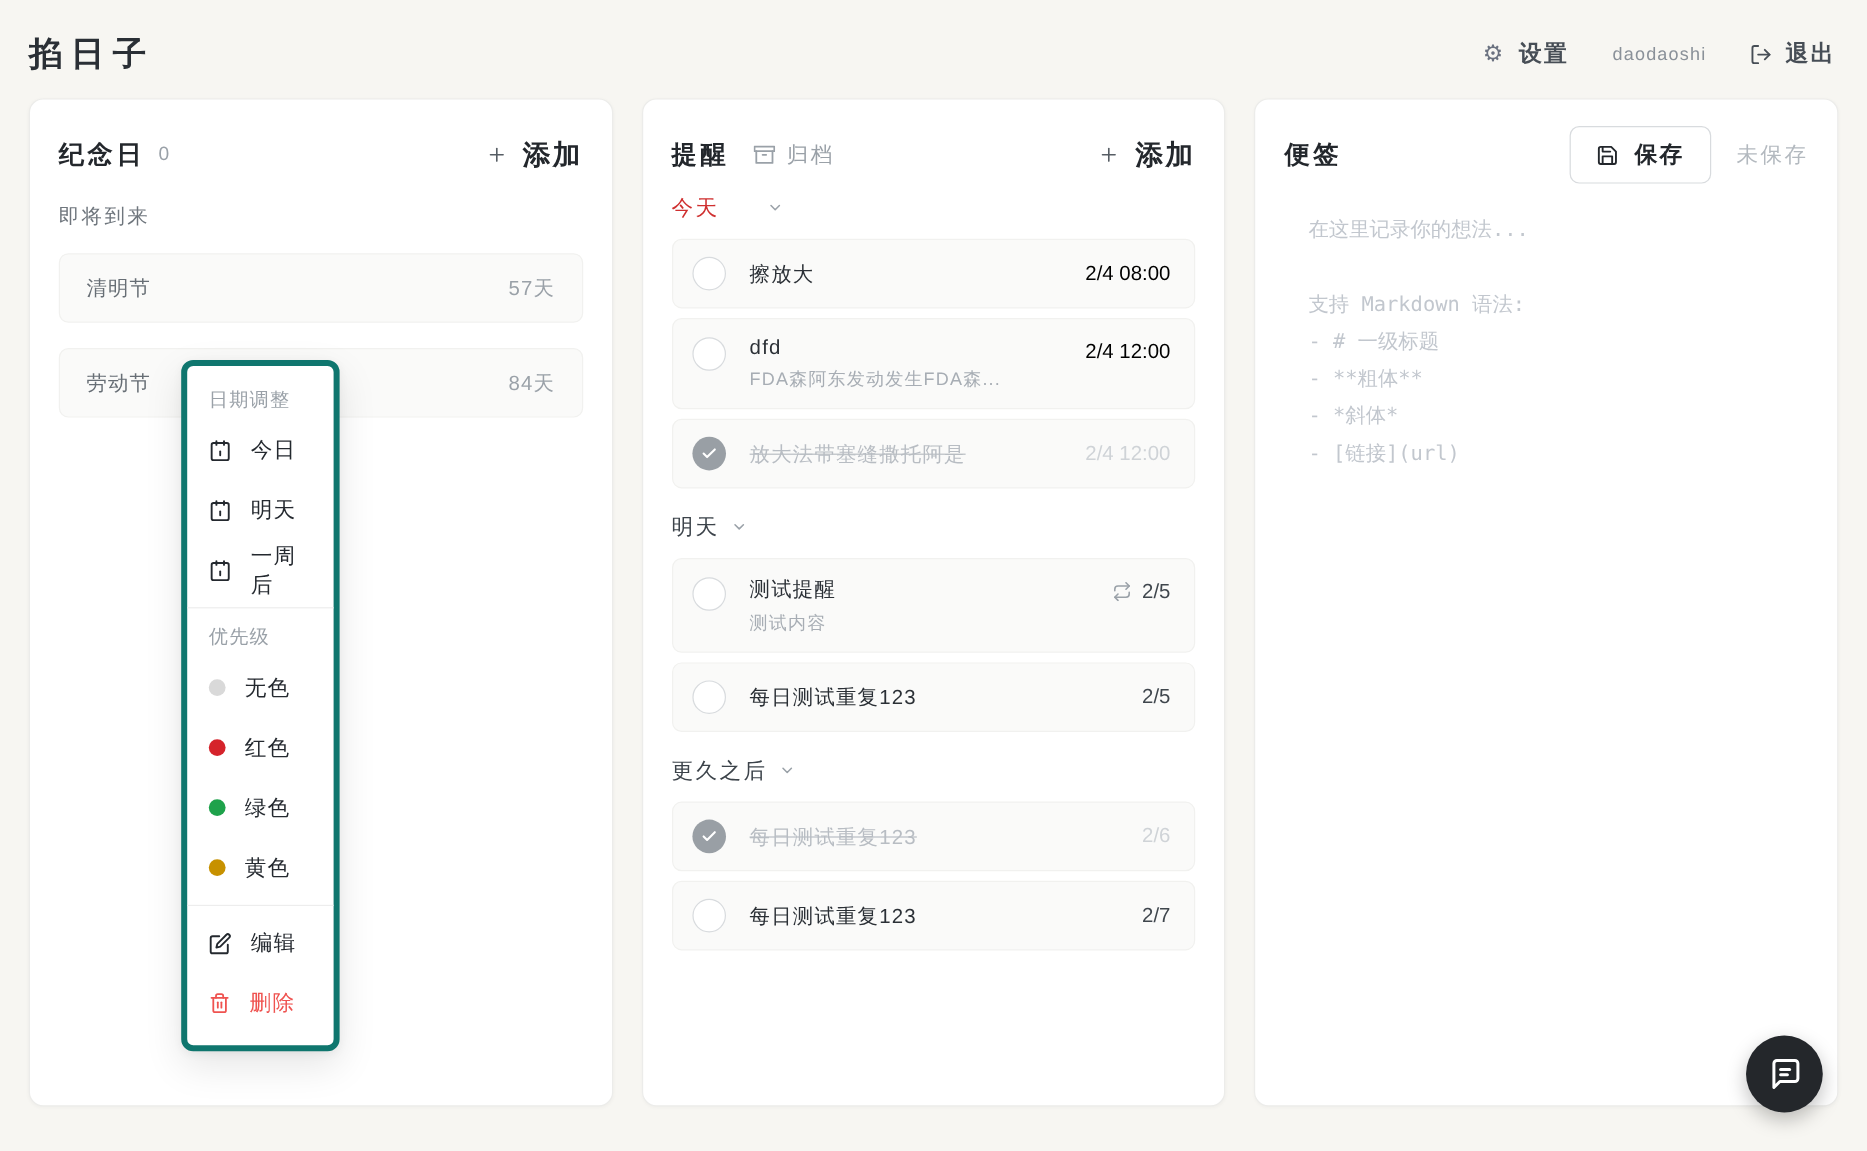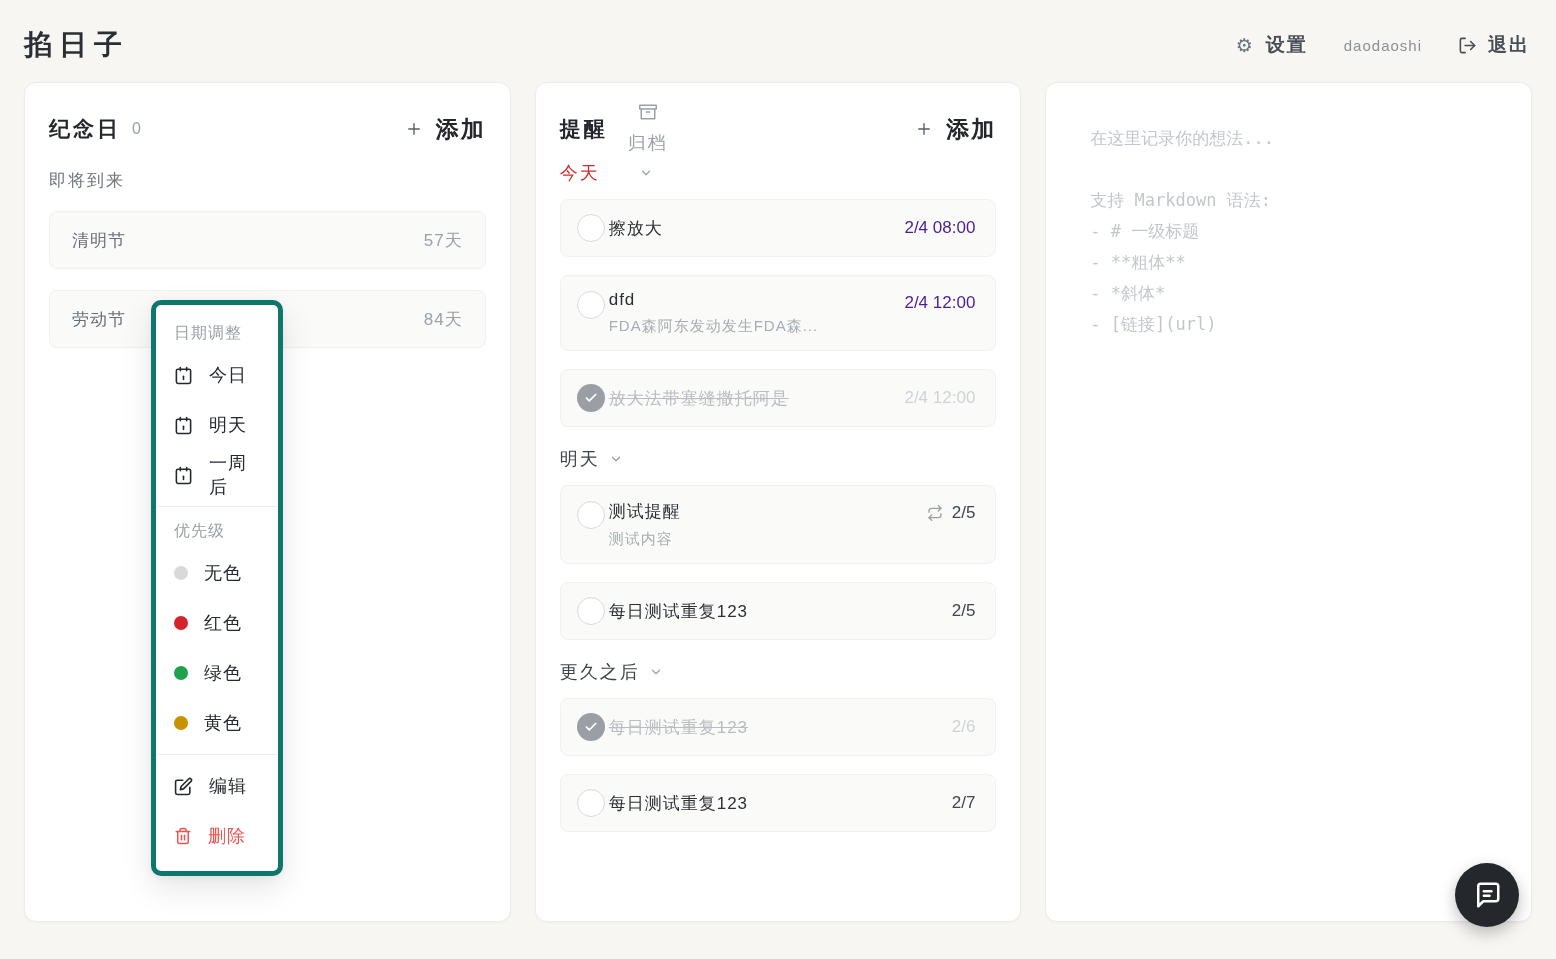--- a/index.html
+++ b/index.html
@@ -35,40 +35,40 @@
   .section-label { color:#6f767d; font-size:17px; letter-spacing:2px; margin:18px 0 19px; }
 
   
   .ann-item { height:58px; background:#fafaf9; border:1px solid #f1f1ef; border-radius:8px;
               display:flex; justify-content:space-between; align-items:center; padding:0 22px;
               margin-bottom:21px; font-size:17px; letter-spacing:1px; color:#676e75; cursor:pointer; }
   .ann-days { color:#9aa1a8; }
 
   
   .archive-btn { display:flex; align-items:center; gap:10px; background:none; border:none; cursor:pointer;
-                 font-family:Liberation Sans, sans-serif; font-size:18px; color:#9aa1a8; letter-spacing:2px; margin-left:20px;flex-direction:column; }
+                 font-family:Liberation Sans, sans-serif; font-size:18px; color:#9aa1a8; letter-spacing:2px; margin-left:20px; }
   .group-header { display:flex; align-items:center; gap:9px; margin:20px 0 14px; font-size:18px;
                   color:#3c434a; letter-spacing:2px; cursor:pointer; }
   .group-header.red { color:#cf2f2f; }
   .rem-item { background:#fafaf9; border:1px solid #f1f1ef; border-radius:8px;
-              padding:14px 20px 14px 16px; display:flex; align-items:center; gap:4px;
-              margin-bottom:18px; cursor:pointer; }
+              padding:14px 20px 14px 16px; display:flex; align-items:center; gap:20px;
+              margin-bottom:8px; cursor:pointer; }
   .rem-item.two-line { align-items:flex-start; }
   .rem-item.two-line .checkbox { margin-top:1px; }
   .rem-item.two-line .rem-right { margin-top:3px; }
   .checkbox { width:28px; height:28px; border-radius:50%; border:1.5px solid #d8dbde; background:#fff;
               flex:none; display:flex; align-items:center; justify-content:center; cursor:pointer; }
   .checkbox.done { background:#999fa5; border:none; }
   .rem-body { flex:1 1 auto; min-width:0; }
   .rem-title { font-size:17px; color:#2b3036; letter-spacing:1px; }
   .rem-sub { font-size:15px; color:#a7adb4; margin-top:7px; letter-spacing:1px; }
   .rem-item.done-row .rem-title { color:#b8bdc3; text-decoration:line-through; }
   .rem-right { display:flex; align-items:center; gap:9px; flex:none; }
   .rem-time { font-size:17px; color:#3f464d; }
-  .rem-time.time-red { color:#4c1d95; }
+  .rem-time.time-red { color:#000000; }
   .rem-time.time-muted { color:#cfd3d7; }
 
   
   .notes-right { display:flex; align-items:center; }
   .save-btn { display:inline-flex; align-items:center; gap:13px; background:#fff; cursor:pointer;
               border:1.5px solid #d8dbde; border-radius:8px; padding:10px 21px;
               font-family:inherit; font-size:19px; font-weight:700; color:#23272c; letter-spacing:2px; }
   .unsaved { color:#b3b9bf; font-size:18px; margin-left:21px; letter-spacing:2px; }
   .notes-input { width:100%; height:680px; border:none; outline:none; resize:none; background:transparent;
                  font-family:"DejaVu Sans Mono", monospace; font-size:17px; line-height:31px;
@@ -281,20 +281,36 @@
       <div class="rem-body">
         <div class="rem-title">每日测试重复123</div>
       </div>
       <div class="rem-right">
         <span class="rem-time">2/7</span>
       </div>
     </div>
   </section>
 
   <section class="card">
+    <div class="card-header">
+      <span class="card-title">便签</span>
+      <div class="notes-right">
+        <button class="save-btn">
+          <span>
+            <svg width="19" height="19" viewBox="0 0 24 24" fill="none" stroke="#23272c" stroke-width="2" stroke-linecap="round" stroke-linejoin="round">
+                <path d="M19 21H5a2 2 0 0 1-2-2V5a2 2 0 0 1 2-2h11l5 5v11a2 2 0 0 1-2 2z"></path>
+                <polyline points="17 21 17 13 7 13 7 21"></polyline>
+                <polyline points="7 3 7 8 15 8"></polyline>
+              </svg>
+          </span>
+          <span>保存</span>
+        </button>
+        <span class="unsaved">未保存</span>
+      </div>
+    </div>
     <textarea class="notes-input" placeholder="在这里记录你的想法...
 
 支持 Markdown 语法:
 - # 一级标题
 - **粗体**
 - *斜体*
 - [链接](url)" style=""></textarea>
   </section>
 </main>
 

